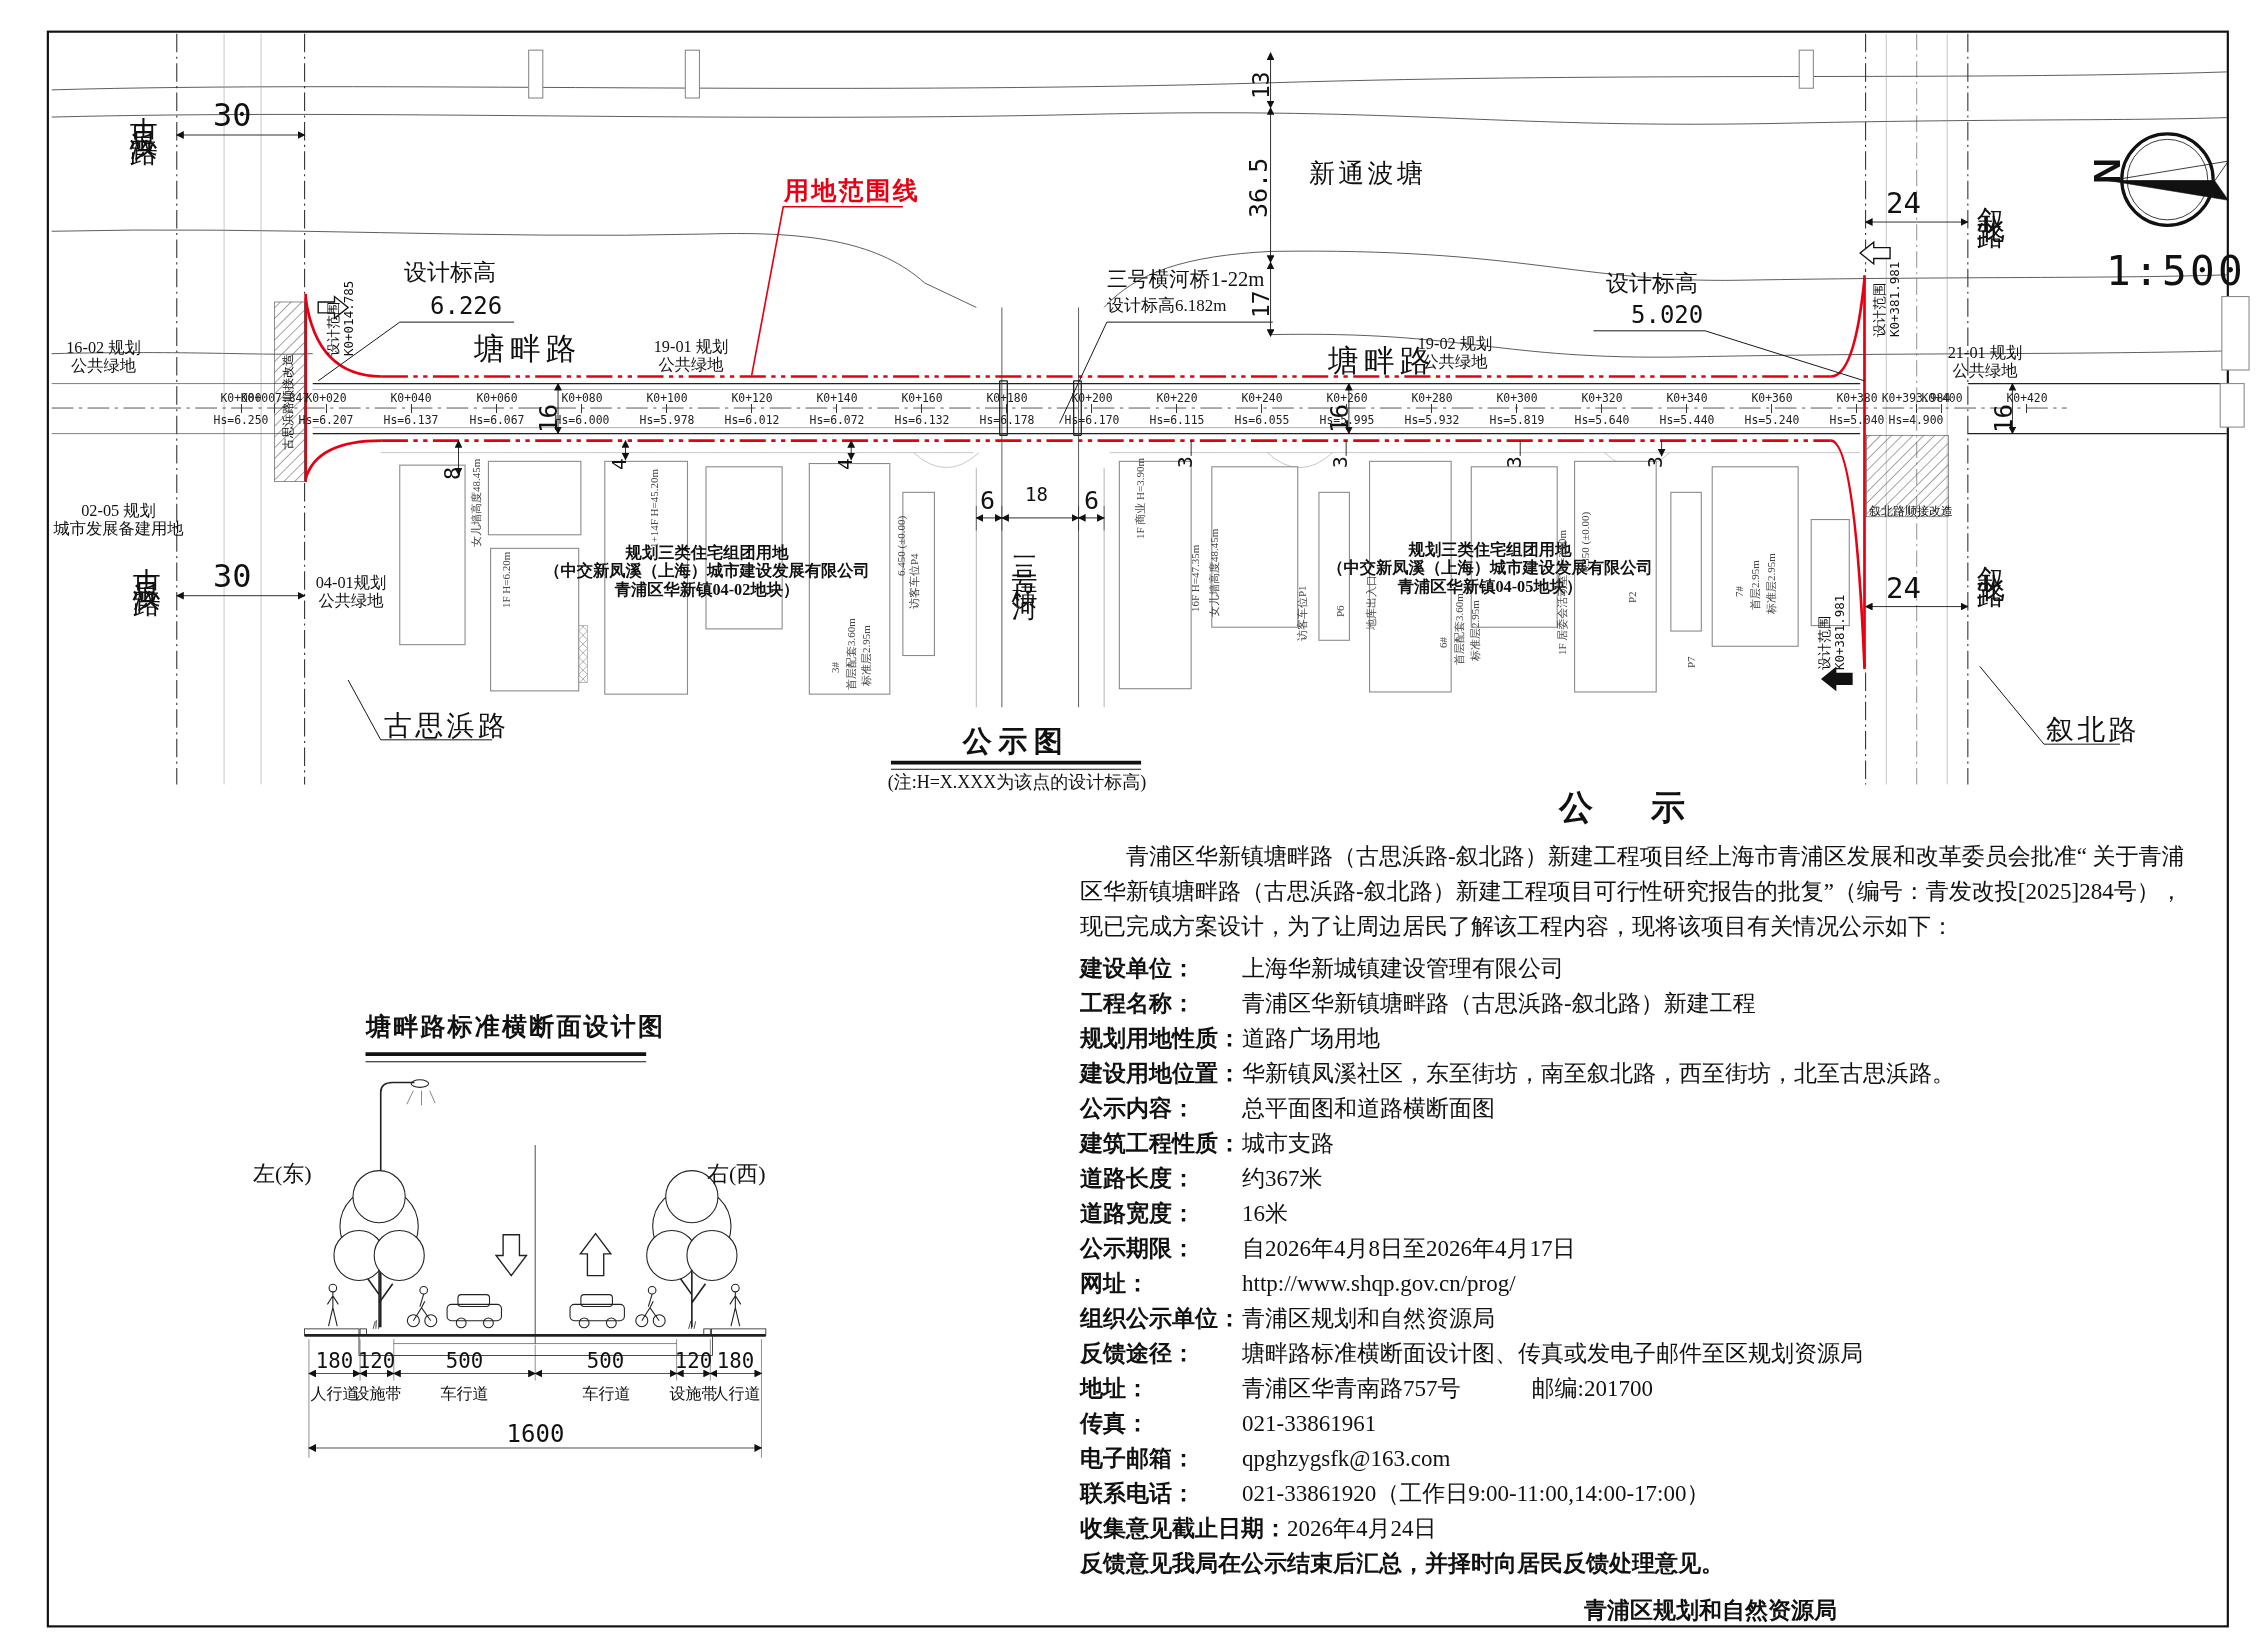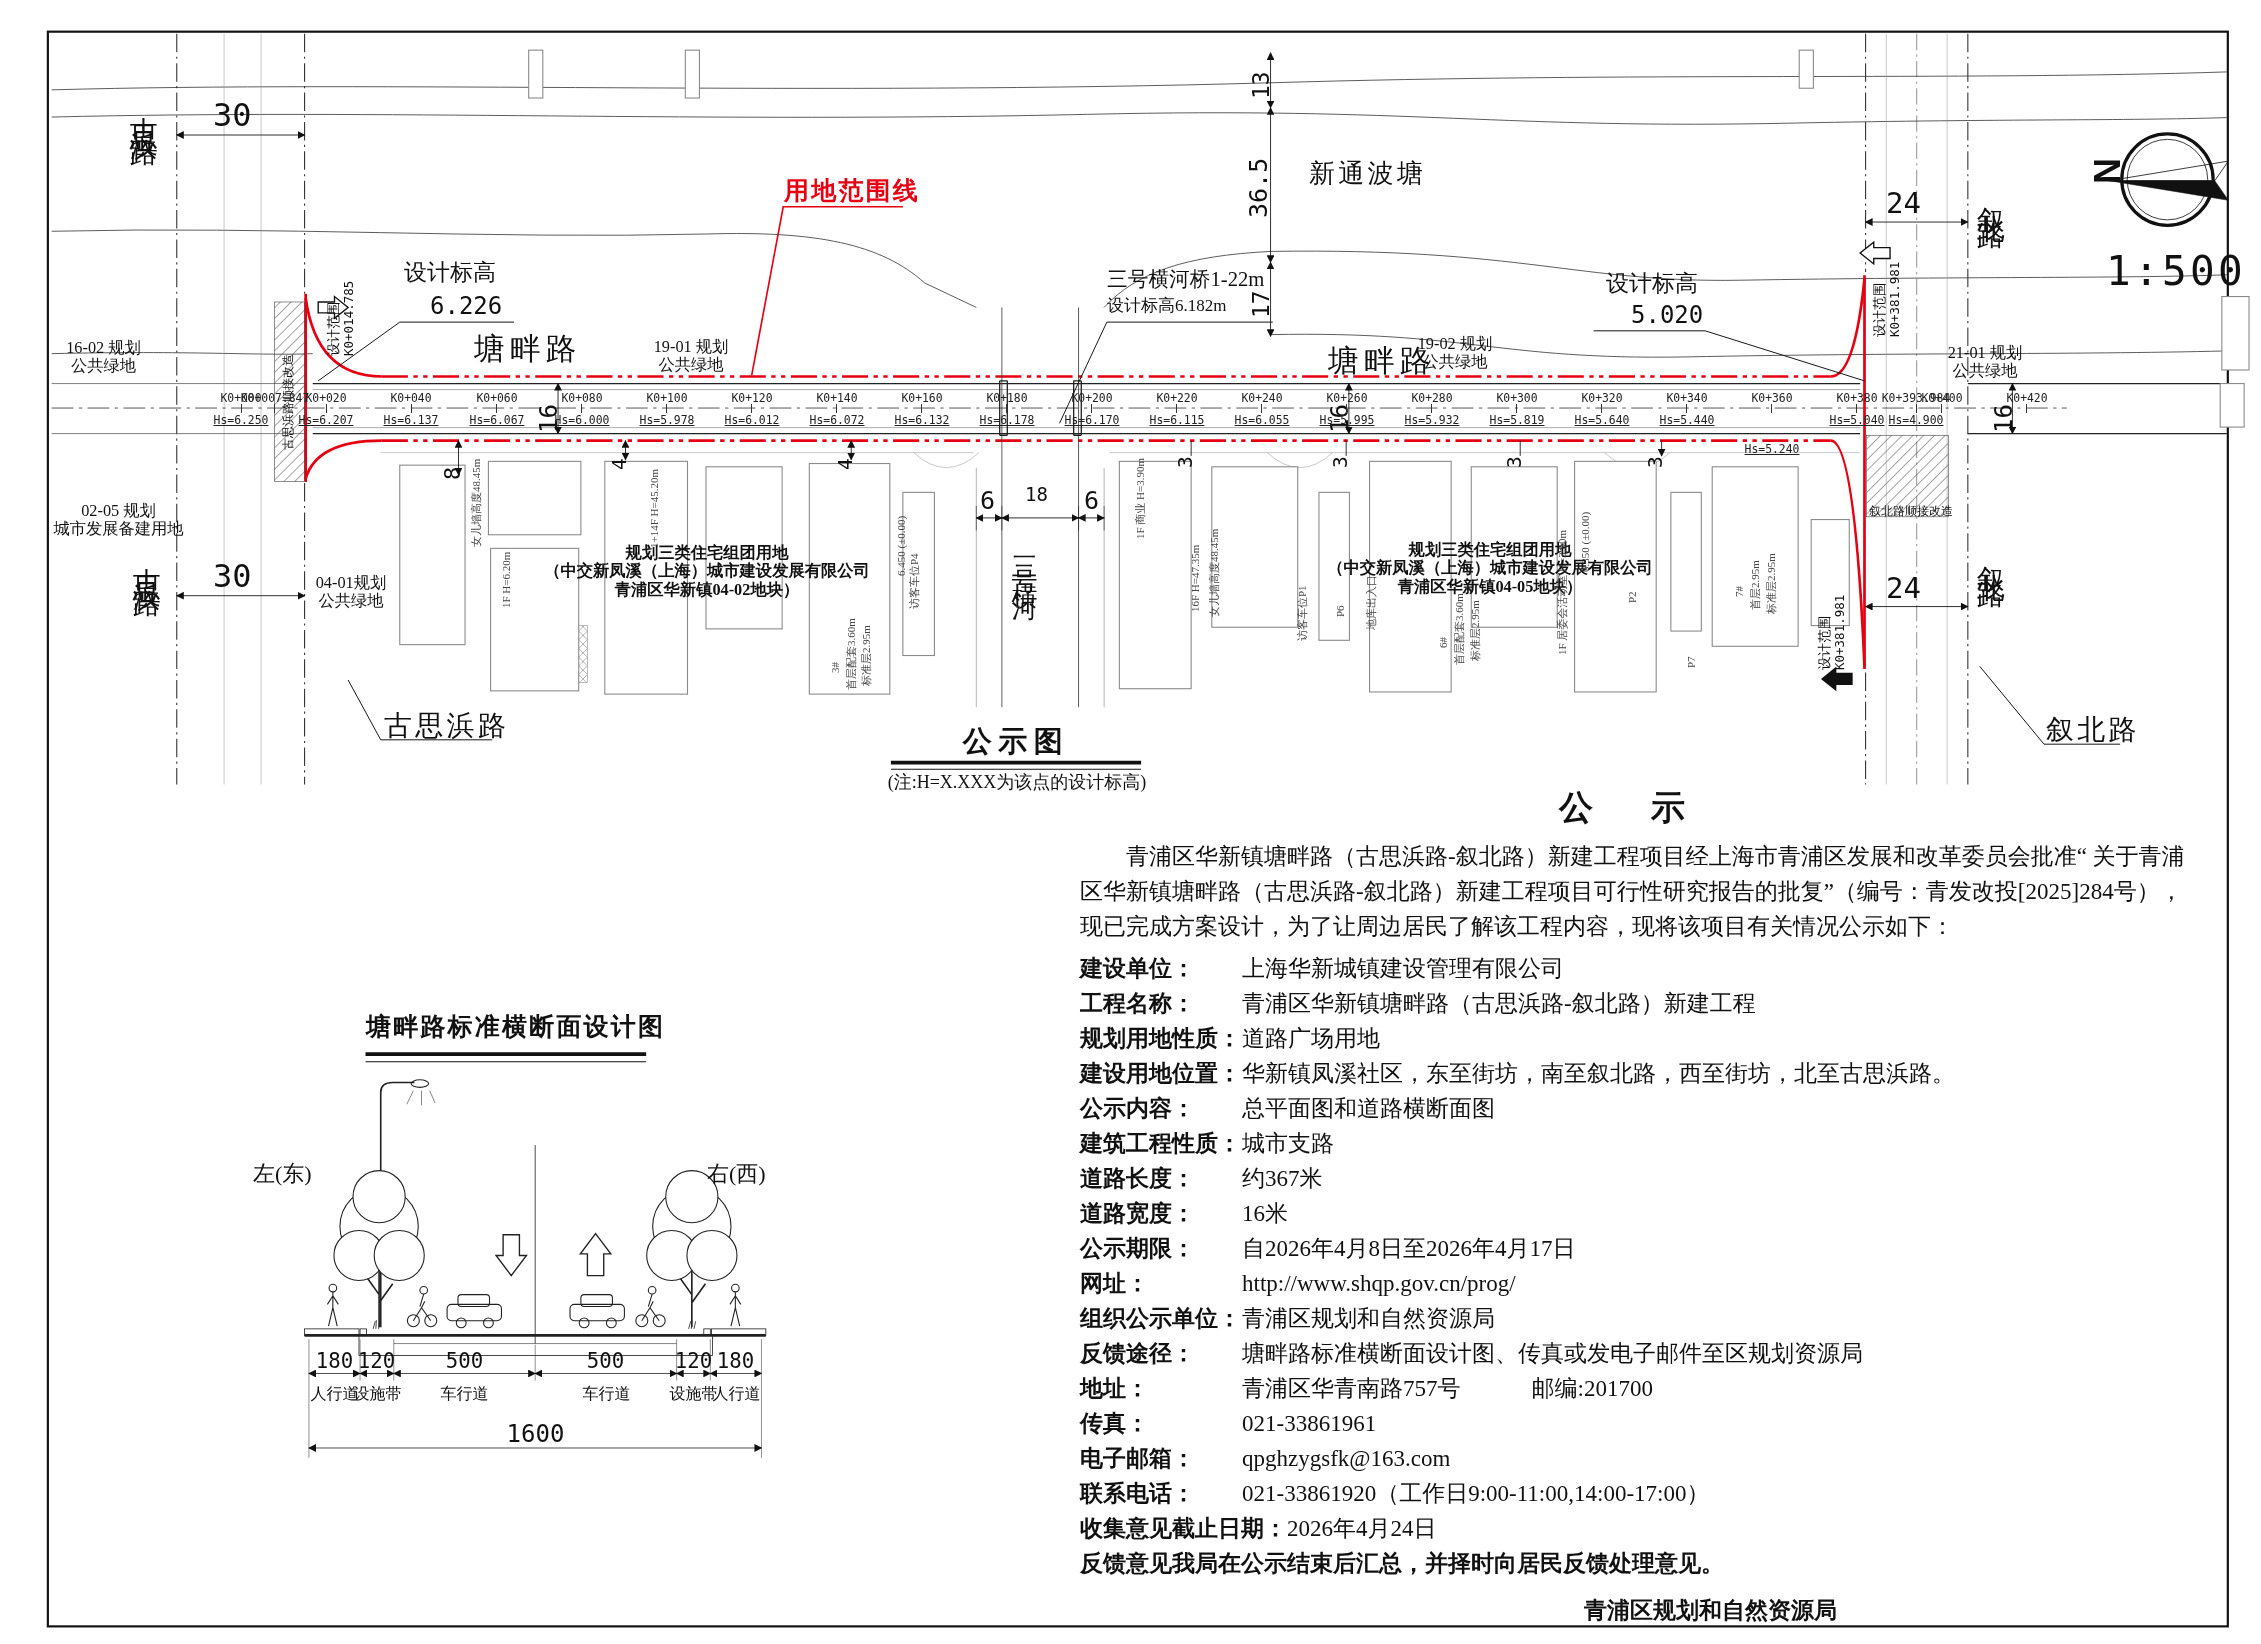--- a/index.html
+++ b/index.html
@@ -10,21 +10,21 @@
        font-family:"Liberation Serif",serif;}
   .ctr{text-align:center;}
   .bold{font-weight:bold;}
   .red{color:#e60012;}
   .sans{font-family:"Liberation Sans",sans-serif;}
   .mono{font-family:"DejaVu Sans Mono",monospace;}
   .vert{writing-mode:vertical-rl;text-orientation:upright;}
   .rot{transform:rotate(-90deg);transform-origin:left top;}
   .ch-km,.ch-hs{position:absolute;width:76px;text-align:center;
        font:11.4px "DejaVu Sans Mono",monospace;color:#222;}
-  .ch-km{top:391px;} .ch-hs{top:413px;text-decoration:underline;}
+  .ch-km{top:391px;} .ch-hs{top:413px;}
   .ch-tick{position:absolute;top:404px;width:1.1px;height:8.7px;background:#333;}
   .bnote{position:absolute;transform:rotate(-90deg);transform-origin:left top;
        font:11px "Liberation Serif",serif;color:#454545;white-space:nowrap;}
   #notice-fields{position:absolute;left:1080px;top:953px;width:1159px;}
   .nrow{height:35px;font-size:23px;white-space:nowrap;}
   .nlabel{display:inline-block;min-width:162px;font-weight:bold;
        font-family:"Liberation Sans",sans-serif;}
   .nval{font-family:"Liberation Serif",serif;}
   .nextra{margin-left:71px;font-family:"Liberation Serif",serif;}
 </style>
@@ -414,21 +414,21 @@
       <div class="ch-km" style="left: 1479px;">K0+300</div>
       <div class="ch-hs" style="left: 1479px;">Hs=5.819</div>
       <div class="ch-tick" style="left: 1601px;"></div>
       <div class="ch-km" style="left: 1564px;">K0+320</div>
       <div class="ch-hs" style="left: 1564px;">Hs=5.640</div>
       <div class="ch-tick" style="left: 1686px;"></div>
       <div class="ch-km" style="left: 1649px;">K0+340</div>
       <div class="ch-hs" style="left: 1649px;">Hs=5.440</div>
       <div class="ch-tick" style="left: 1771px;"></div>
       <div class="ch-km" style="left: 1734px;">K0+360</div>
-      <div class="ch-hs" style="left: 1734px; margin-top: 29px;">Hs=5.240</div>
+      <div class="ch-hs" style="left: 1734px;">Hs=5.240</div>
       <div class="ch-tick" style="left: 1856px;"></div>
       <div class="ch-km" style="left: 1819px;">K0+380</div>
       <div class="ch-hs" style="left: 1819px;">Hs=5.040</div>
       <div class="ch-tick" style="left: 1916px;"></div>
       <div class="ch-km" style="left: 1878px;">K0+393.984</div>
       <div class="ch-hs" style="left: 1878px;">Hs=4.900</div>
       <div class="ch-tick" style="left: 1941px;"></div>
       <div class="ch-km" style="left: 1904px;">K0+400</div>
       <div class="ch-tick" style="left: 2026px;"></div>
       <div class="ch-km" style="left: 1989px;">K0+420</div>

